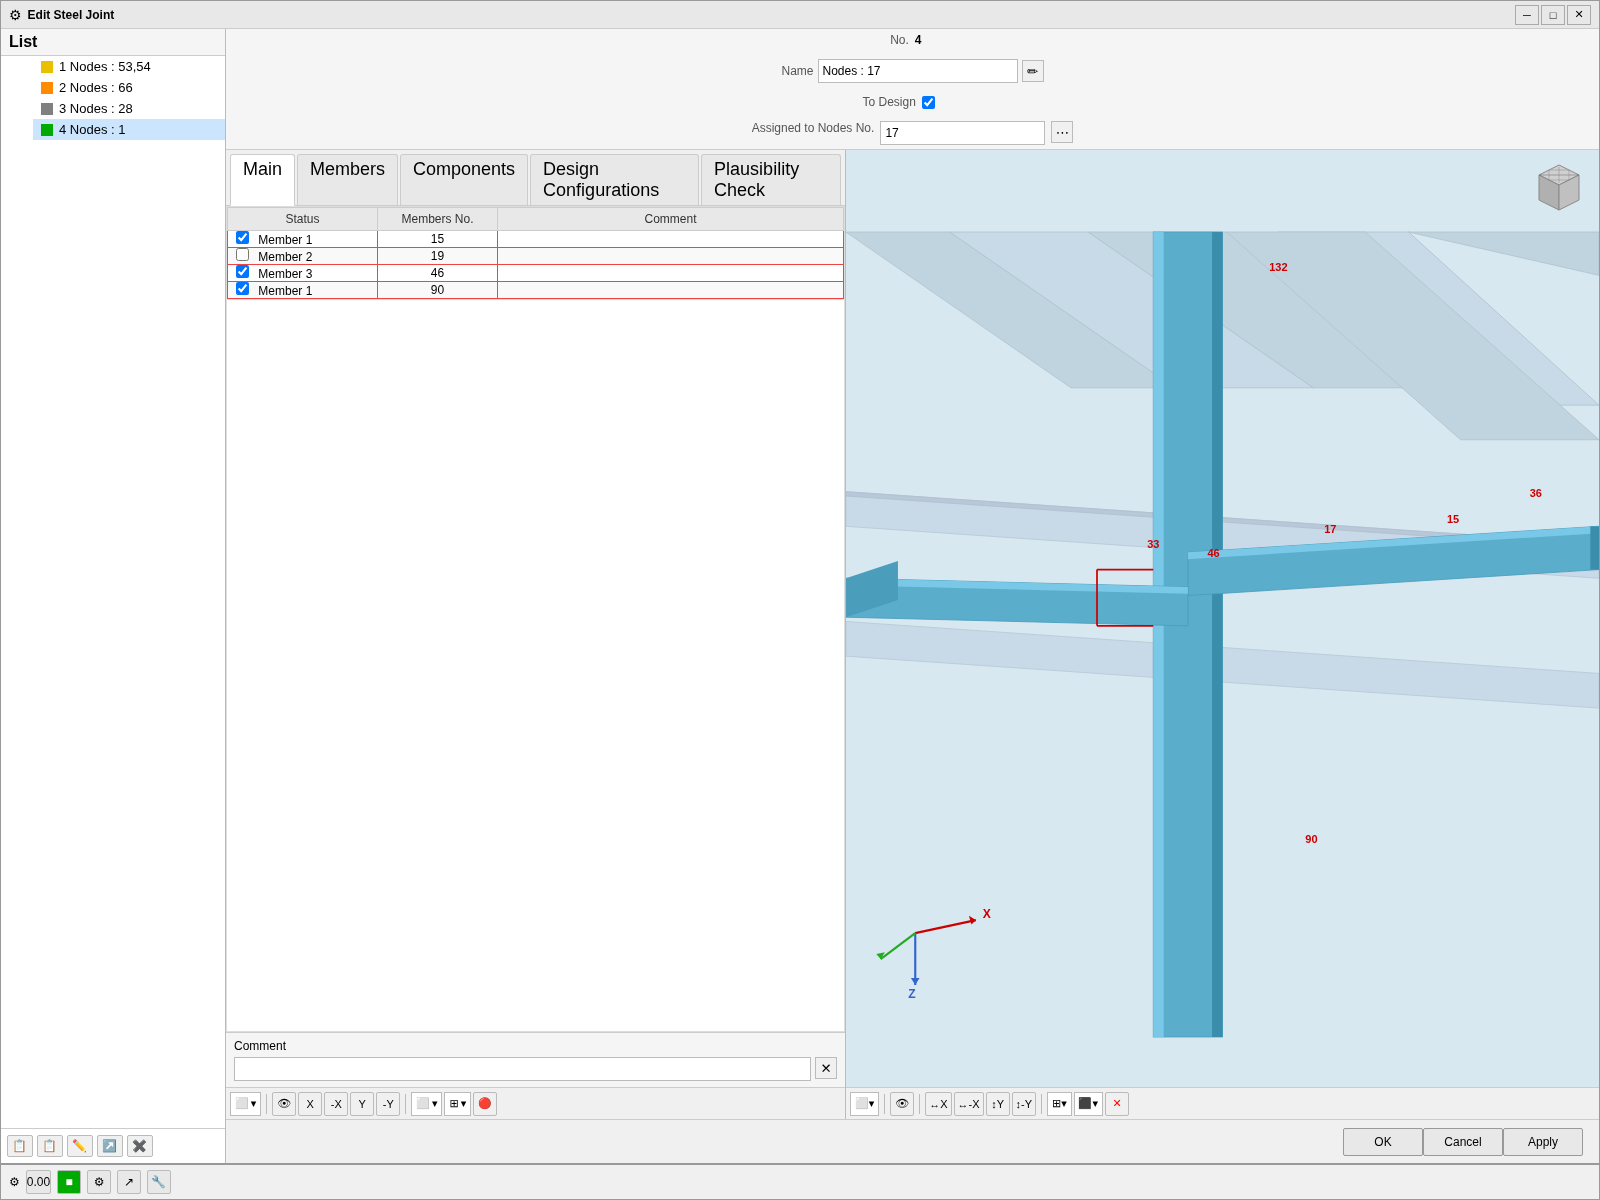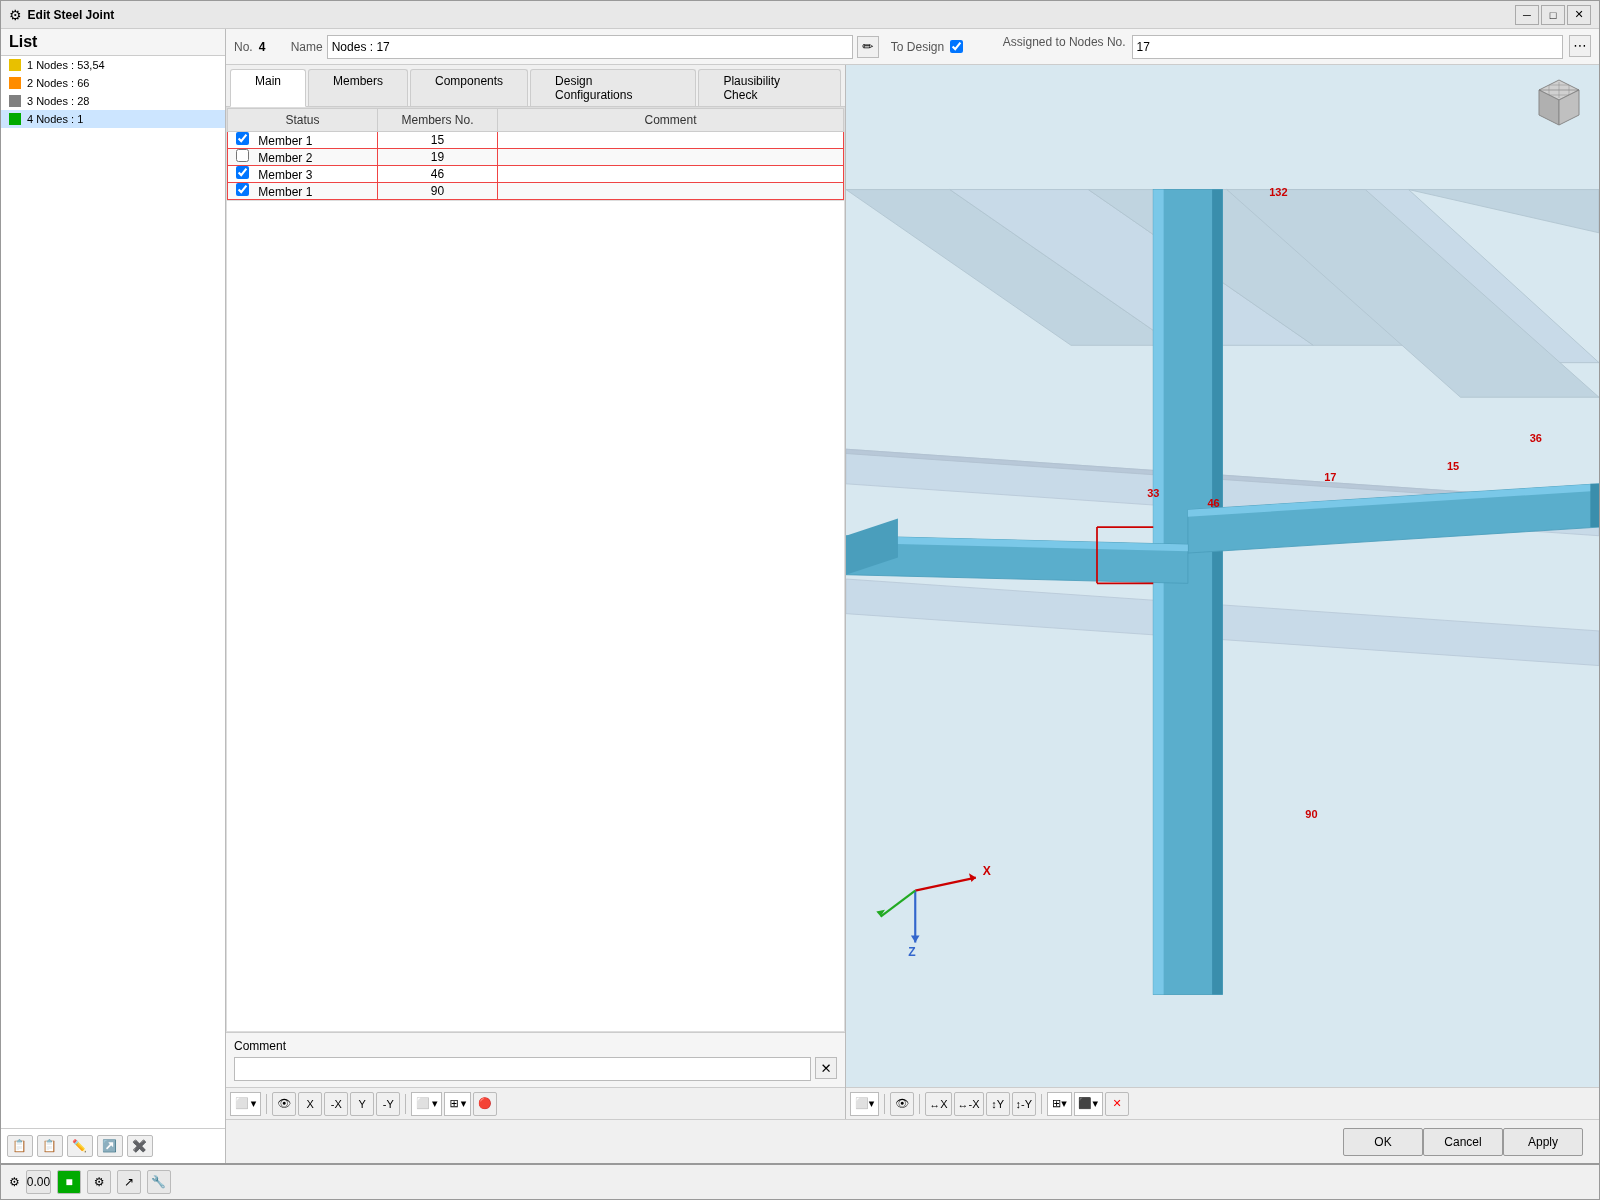--- a/index.html
+++ b/index.html
@@ -11,53 +11,53 @@
     .title-bar-text { flex: 1; font-size: 12px; font-weight: 600; }
     .title-bar-controls { display: flex; gap: 2px; }
     .title-btn { width: 24px; height: 20px; border: 1px solid #aaa; background: #e8e8e8; cursor: pointer; display: flex; align-items: center; justify-content: center; font-size: 11px; }
 
     .main-content { display: flex; flex: 1; overflow: hidden; }
 
     
     .left-panel { width: 225px; border-right: 1px solid #bbb; background: #fff; display: flex; flex-direction: column; }
     .left-panel-header { padding: 4px 8px; font-size: 16px; font-weight: bold; border-bottom: 1px solid #ccc; background: #f5f5f5; }
     .left-panel-list { flex: 1; overflow-y: auto; }
-    .list-item { padding: 3px 8px; display: flex; align-items: center; gap: 6px; cursor: pointer; font-size: 11px; }
+    .list-item { padding: 3px 8px; display: flex; align-items: center; gap: 6px; cursor: pointer; font-size: 13px; margin-left: 32px; }
     .list-item.selected { background: #cce5ff; }
     .list-item-color { width: 12px; height: 12px; flex-shrink: 0; }
     .left-panel-bottom { padding: 6px; border-top: 1px solid #ccc; display: flex; gap: 4px; flex-wrap: wrap; }
     .icon-btn { width: 26px; height: 22px; border: 1px solid #bbb; background: #f0f0f0; cursor: pointer; display: flex; align-items: center; justify-content: center; font-size: 12px; border-radius: 2px; }
     .icon-btn.delete { color: red; }
 
     
     .right-content { flex: 1; display: flex; flex-direction: column; }
 
     
-    .top-bar { display: flex; align-items: center; padding: 4px 8px; gap: 12px; border-bottom: 1px solid #ccc; background: #f5f5f5; min-height: 36px; }
+    .top-bar { display: flex; align-items: center; padding: 4px 8px; gap: 12px; border-bottom: 1px solid #ccc; background: #f5f5f5; min-height: 36px; flex-direction: column; }
     .top-bar-field { display: flex; align-items: center; gap: 6px; }
     .top-bar-label { font-size: 12px; color: #555; white-space: nowrap; }
     .top-bar-value { font-size: 12px; font-weight: bold; min-width: 20px; }
     .name-input { height: 24px; border: 1px solid #bbb; background: white; padding: 0 4px; font-size: 12px; flex: 1; min-width: 200px; }
     .name-field { display: flex; align-items: center; gap: 4px; flex: 1; }
     .edit-icon-btn { width: 22px; height: 22px; border: 1px solid #bbb; background: #f0f0f0; cursor: pointer; display: flex; align-items: center; justify-content: center; }
     .to-design-field { display: flex; align-items: center; gap: 6px; min-width: 100px; }
     .checkbox-field { display: flex; align-items: center; gap: 4px; }
     .assigned-field { display: flex; gap: 6px; flex: 1; }
     .assigned-input { height: 24px; border: 1px solid #bbb; background: white; padding: 0 4px; font-size: 12px; flex: 1; }
     .select-icon-btn { width: 22px; height: 22px; border: 1px solid #bbb; background: #f0f0f0; cursor: pointer; }
 
     
     .content-area { display: flex; flex: 1; overflow: hidden; }
 
     
     .form-panel { width: 620px; border-right: 1px solid #bbb; display: flex; flex-direction: column; background: #f5f5f5; }
 
     
     .tab-bar { display: flex; border-bottom: 1px solid #ccc; background: #f0f0f0; padding: 4px 4px 0; gap: 2px; }
-    .tab { padding: 4px 24px; border: 1px solid #ccc; border-bottom: none; background: #e8e8e8; cursor: pointer; font-size: 12px; border-radius: 3px 3px 0 0; }
+    .tab { padding: 4px 12px; border: 1px solid #ccc; border-bottom: none; background: #e8e8e8; cursor: pointer; font-size: 18px; border-radius: 3px 3px 0 0; }
     .tab.active { background: white; border-bottom: 1px solid white; margin-bottom: -1px; }
 
     
     .form-content { flex: 1; display: flex; flex-direction: column; background: white; border: 1px solid #ddd; margin: 0; overflow: hidden; }
     .section-header { padding: 6px 8px; font-size: 12px; font-weight: bold; color: #333; background: #f8f8f8; border-bottom: 1px solid #ddd; }
     .members-table { width: 100%; border-collapse: collapse; }
     .members-table th { background: #e8e8e8; border: 1px solid #ccc; padding: 4px 8px; text-align: center; font-size: 12px; font-weight: normal; color: #333; }
     .members-table td { border: 1px solid #ef4444; padding: 0 8px; font-size: 12px; }
     .members-table tr:nth-child(even) { background: #f9f9f9; }
     .members-table .status-col { width: 150px; }

